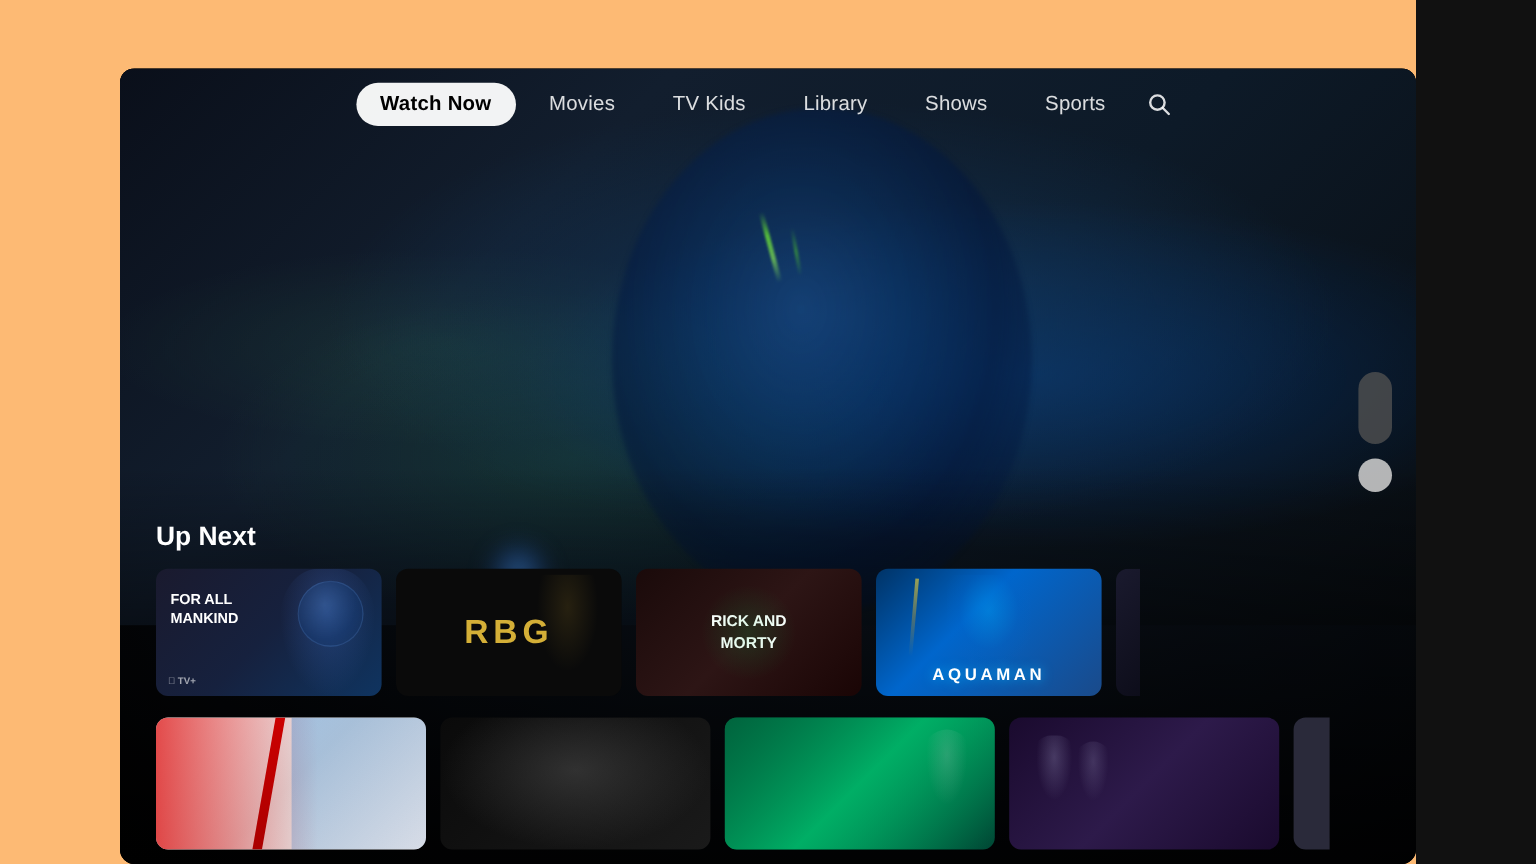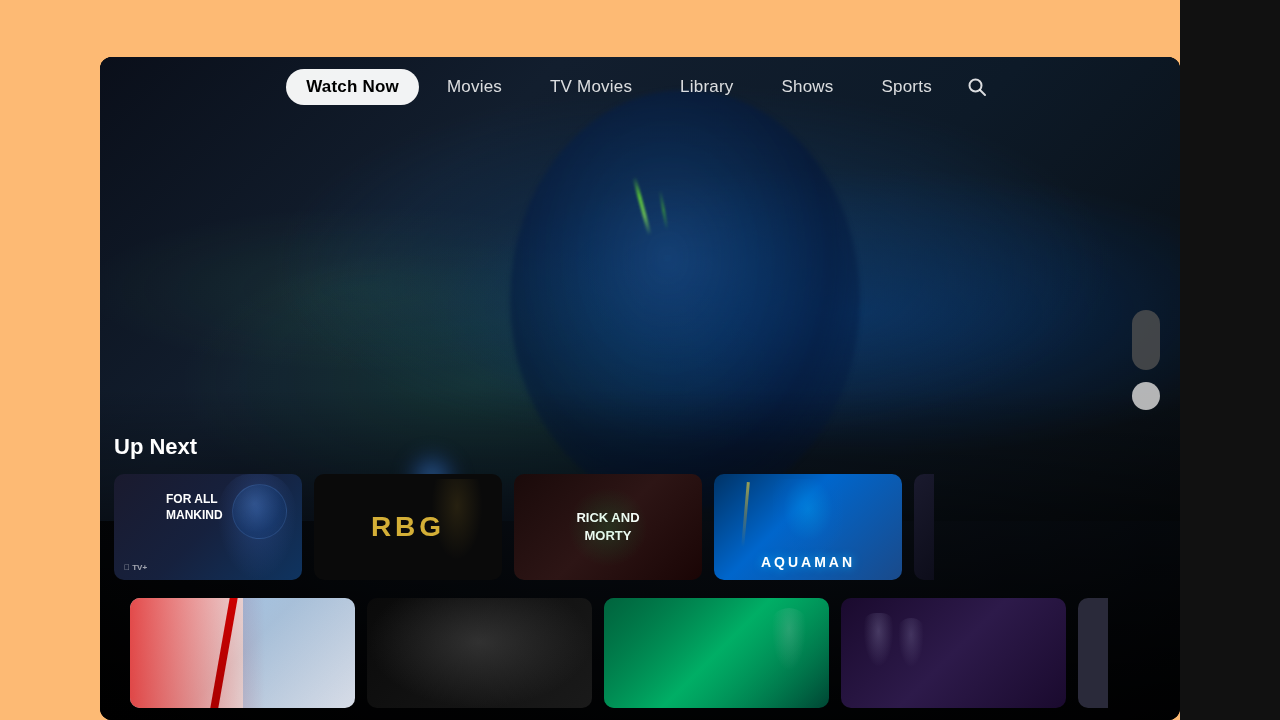--- a/index.html
+++ b/index.html
@@ -154,21 +154,21 @@
       font-size: 20px;
       cursor: pointer;
     }
 
     
     .up-next-section {
       position: absolute;
       bottom: 140px;
       left: 0;
       width: 100%;
-      padding: 0 14px;
+      padding: 0 30px;
       z-index: 10;
     }
 
     .up-next-label {
       color: #fff;
       font-size: 22px;
       font-weight: 700;
       margin-bottom: 14px;
     }
 
@@ -362,21 +362,21 @@
       <div class="helmet-glare"></div>
       <div class="light-orb"></div>
       <div class="green-streak"></div>
       <div class="green-streak2"></div>
       <div class="bottom-gradient"></div>
     </div>
 
     <nav class="nav-bar">
       <div class="nav-item active">Watch Now</div>
       <div class="nav-item">Movies</div>
-      <div class="nav-item">TV Movies</div>
+      <div class="nav-item">TV Kids</div>
       <div class="nav-item">Library</div>
       <div class="nav-item">Shows</div>
       <div class="nav-item">Sports</div>
       <div class="nav-search">
         <svg width="20" height="20" viewBox="0 0 20 20" fill="none">
           <circle cx="8.5" cy="8.5" r="6" stroke="rgba(255,255,255,0.85)" stroke-width="2"></circle>
           <line x1="13" y1="13" x2="18" y2="18" stroke="rgba(255,255,255,0.85)" stroke-width="2" stroke-linecap="round"></line>
         </svg>
       </div>
     </nav>
@@ -384,21 +384,21 @@
     <div class="up-next-section">
       <div class="up-next-label">Up Next</div>
       <div class="up-next-row">
 
         <div class="content-card card-1">
           <div class="card-1-content">
 
             <div style="position:absolute;right:5px;top:0;width:80px;height:106px;background:radial-gradient(ellipse at 50% 35%,rgba(60,100,180,0.4) 0%,transparent 70%);border-radius:40% 40% 30% 30%;"></div>
 
             <div style="position:absolute;right:15px;top:10px;width:55px;height:55px;border-radius:50%;background:radial-gradient(ellipse at 40% 35%,rgba(80,140,220,0.3) 0%,rgba(20,60,120,0.4) 60%,transparent 100%);border:1px solid rgba(100,150,220,0.2);"></div>
-            <div style="position:absolute;left:12px;top:18px;color:#fff;font-size:12px;font-weight:800;line-height:1.3;text-transform:uppercase;margin-left:40px;">FOR ALL<br>MANKIND</div>
+            <div style="position:absolute;left:12px;top:18px;color:#fff;font-size:12px;font-weight:800;line-height:1.3;text-transform:uppercase;">FOR ALL<br>MANKIND</div>
             <div style="position:absolute;bottom:8px;left:10px;display:flex;align-items:center;gap:3px;">
               <svg width="30" height="12" viewBox="0 0 30 12" fill="white">
                 <text x="0" y="10" font-size="8" font-family="sans-serif" font-weight="600" fill="rgba(255,255,255,0.6)"> TV+</text>
               </svg>
             </div>
           </div>
         </div>
 
 
         <div class="content-card card-3">

